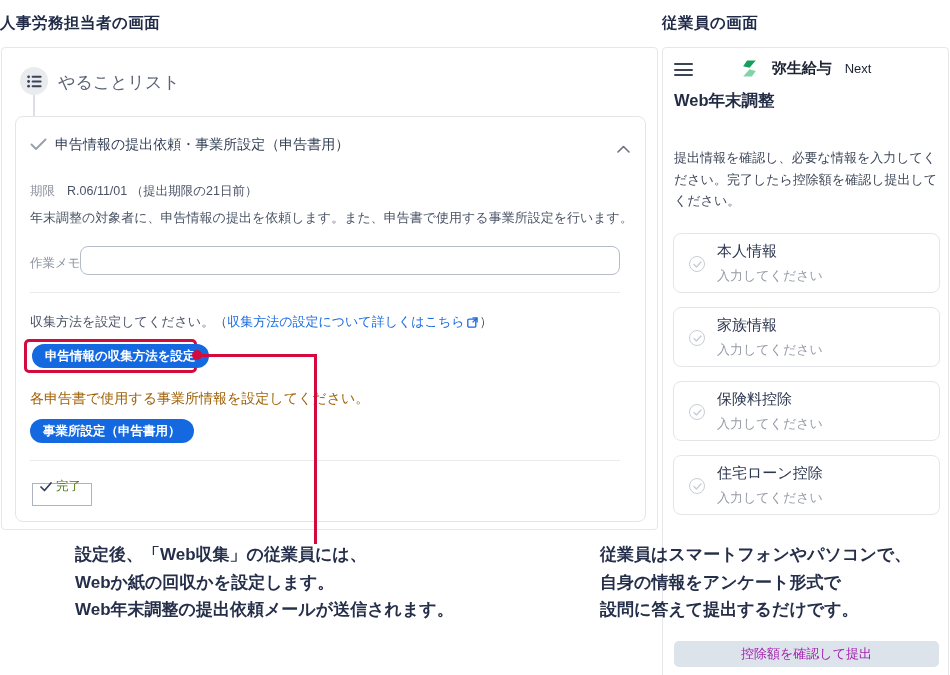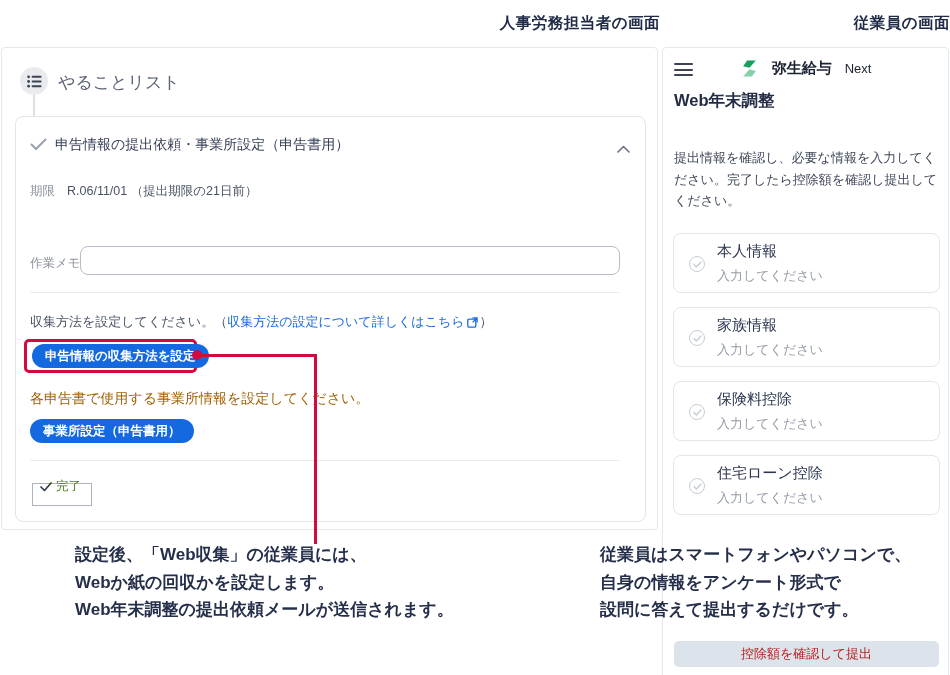--- a/index.html
+++ b/index.html
@@ -1,20 +1,20 @@
 <!DOCTYPE html>
 <html><head>
 <meta charset="utf-8">
 <style>
   * { margin:0; padding:0; box-sizing:border-box; }
   html,body { background:#ffffff; }
   body { font-family:"Liberation Sans","DejaVu Sans",sans-serif; color:#2b3550; }
   #stage { position:relative; width:950px; height:675px; background:#fff; overflow:hidden; }
 
-  .panel-title { position:absolute; top:13px; font-size:15.5px; font-weight:bold; color:#222c48; text-align:right; letter-spacing:.5px; }
+  .panel-title { position:absolute; top:13px; font-size:15.5px; font-weight:bold; color:#222c48; text-align:left; letter-spacing:.5px; }
   .panel-title.left { left:0; width:660px; }
   .panel-title.right { left:662px; width:288px; }
 
   
   .admin-card { position:absolute; left:1px; top:47px; width:657px; height:483px; background:#fff; border:1px solid #e5e7ea; border-radius:4px; }
   .todo-circle { position:absolute; left:18px; top:19px; width:28px; height:28px; border-radius:50%; background:#e9ebee; display:flex; align-items:center; justify-content:center; }
   .todo-connector { position:absolute; left:31px; top:47px; width:2px; height:22px; background:#dcdfe4; }
   .todo-title { position:absolute; left:56px; top:23px; font-size:17px; color:#5a6374; }
 
   .task-card { position:absolute; left:13px; top:68px; width:631px; height:406px; border:1px solid #e3e5e9; border-radius:8px; background:#fff; }
@@ -57,21 +57,21 @@
   .brand-suffix { font-size:13px; color:#1b2232; }
   .emp-heading { position:absolute; left:11px; top:42px; font-size:16.5px; font-weight:bold; color:#222c44; }
   .emp-desc { position:absolute; left:11px; top:99px; width:266px; font-size:13px; line-height:21.5px; color:#3e4759; }
 
   .section-card { position:absolute; left:10px; width:267px; height:60px; border:1px solid #e3e5e9; border-radius:8px; background:#fff; cursor:pointer; }
   .sec-0 { top:185px; } .sec-1 { top:259px; } .sec-2 { top:333px; } .sec-3 { top:407px; }
   .status-circle { position:absolute; left:15px; top:22px; width:16px; height:16px; border:1.5px solid #c7cdd6; border-radius:50%; display:flex; align-items:center; justify-content:center; }
   .section-title { position:absolute; left:43px; top:8px; font-size:15px; color:#2d3751; }
   .section-subtitle { position:absolute; left:43px; top:33px; font-size:13px; color:#959ba7; }
 
-  .submit-btn { position:absolute; left:11px; top:593px; width:265px; height:26px; background:#dde3eb; border:none; border-radius:5px; font-size:13px; color:#b91c1c; font-family:inherit; }
+  .submit-btn { position:absolute; left:11px; top:593px; width:265px; height:26px; background:#dde3eb; border:none; border-radius:5px; font-size:13px; color:#a21caf; font-family:inherit; }
 </style>
 </head>
 <body>
 
 <div id="stage">
 
   <div class="panel-title left">人事労務担当者の画面</div>
   <div class="panel-title right">従業員の画面</div>
 
   <div class="admin-card">
@@ -98,20 +98,21 @@
       </span>
       <div class="task-title">申告情報の提出依頼・事業所設定（申告書用）</div>
       <span class="task-chevron">
         <svg width="13" height="8" viewBox="0 0 13 8">
             <path d="M1 7 L6.5 1.5 L12 7" stroke="#6b7280" stroke-width="1.6" fill="none" stroke-linecap="round" stroke-linejoin="round"></path>
           </svg>
       </span>
 
       <div class="deadline-label">期限</div>
       <div class="deadline-value">R.06/11/01 （提出期限の21日前）</div>
+      <div class="task-desc">年末調整の対象者に、申告情報の提出を依頼します。また、申告書で使用する事業所設定を行います。</div>
 
       <div class="memo-label">作業メモ</div>
       <input class="memo-input" type="text" value="" style="">
 
       <div class="divider div1"></div>
 
       <div class="collect-line">
         <span>収集方法を設定してください。（</span><span class="lnk">収集方法の設定について詳しくはこちら</span><span class="ext-ico"><svg width="11" height="11" viewBox="0 0 11 11">
               <rect x="0.8" y="2.2" width="8" height="8" rx="1.2" fill="none" stroke="#1a6be0" stroke-width="1.3"></rect>
               <path d="M5.5 0.9 H10.1 V5.5 M10 1 L5.6 5.4" stroke="#1a6be0" stroke-width="1.3" fill="none"></path>

